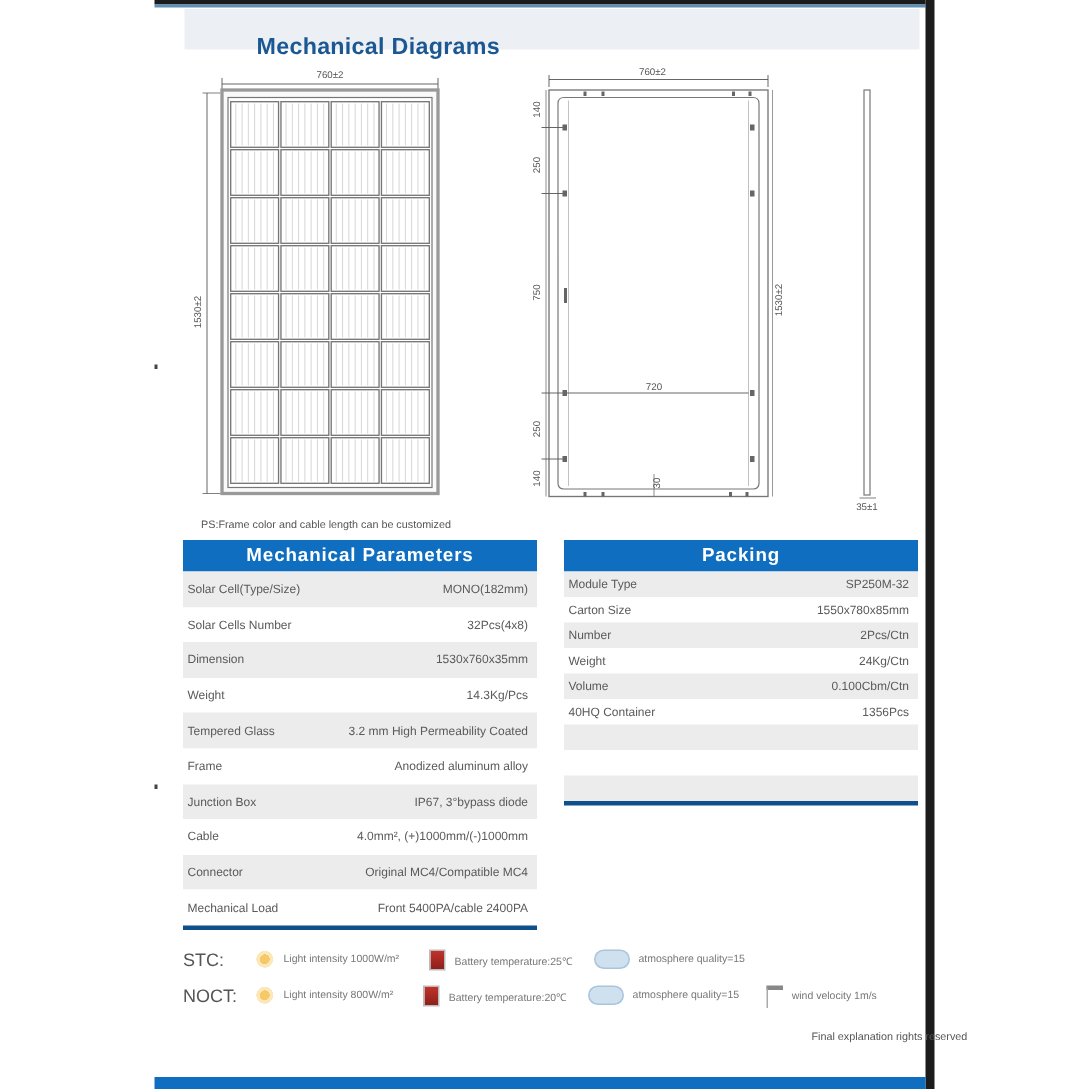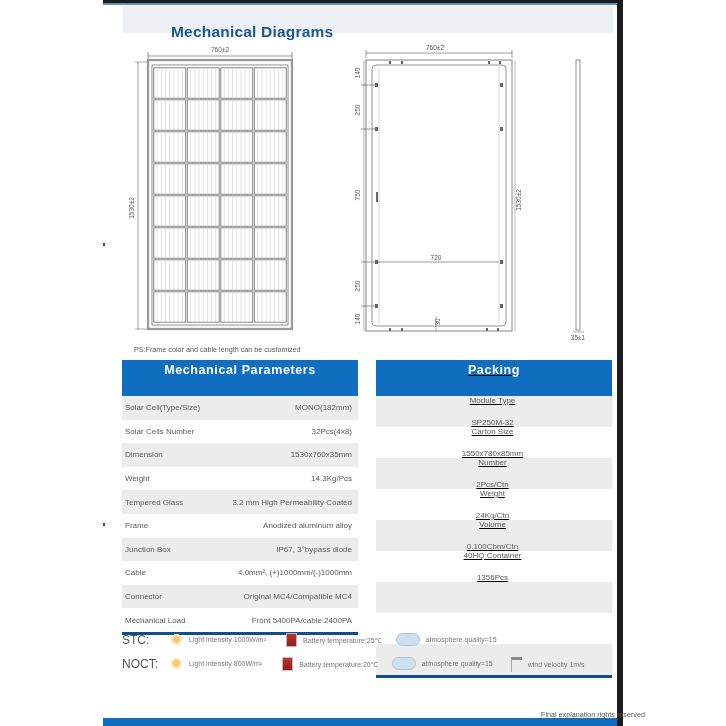--- a/index.html
+++ b/index.html
@@ -6,38 +6,38 @@
   body{width:726px;height:726px;background:#ffffff;position:relative;overflow:hidden;font-family:"Liberation Sans",sans-serif;}
   .page{position:absolute;left:103px;top:0;width:513px;height:726px;background:#fff;}
   .topbar{position:absolute;left:103px;top:0;width:514px;height:3px;background:#1b1b1b;}
   .topbar2{position:absolute;left:103px;top:3px;width:514px;height:2px;background:#5d8fb8;}
   .right-bar{position:absolute;left:617px;top:0;width:6px;height:726px;background:#1c1c1c;}
   .title-band{position:absolute;left:123px;top:6px;width:490px;height:27px;background:#eceff3;}
   .title{position:absolute;left:127px;top:23px;font-size:15.5px;font-weight:bold;color:#1b5793;letter-spacing:0.2px;margin-left:44px;}
   .diag{position:absolute;left:110px;top:40px;width:500px;height:305px;}
   .ps{position:absolute;left:134px;top:345px;font-size:7.2px;color:#555;}
   .tbl{position:absolute;width:236px;background:#fff;}
-  .tbl .head{height:36px;background:#0f6ec0;color:#fff;font-weight:bold;font-size:12.5px;text-align:center;line-height:21px;letter-spacing:0.6px;}
+  .tbl .head{height:21px;background:#0f6ec0;color:#fff;font-weight:bold;font-size:12.5px;text-align:center;line-height:21px;letter-spacing:0.6px;}
   .tbl .row{display:flex;justify-content:space-between;align-items:center;padding:0 6px 0 3px;font-size:8px;color:#5a5a5a;}
   .tbl .row:nth-child(odd){background:#ececec;}
   .tbl .row:nth-child(even){background:#ffffff;}
   .tbl .bottom{height:3px;background:#0f4f8c;}
   #t1{left:122px;top:360px;}
-  #t2{left:376px;top:360px;text-decoration:underline;}
+  #t2{left:376px;top:360px;}
   #t1 .row{height:23.6px;}
-  #t2 .row{height:31px;flex-direction:column;}
+  #t2 .row{height:17px;}
   .cond{position:absolute;left:122px;font-size:7px;color:#777;display:flex;align-items:flex-start;}
   .cond .lab{font-size:12px;color:#555;width:48px;}
   .cond .it{display:flex;align-items:center;margin-right:14px;}
   .cond .ic{width:13px;height:13px;margin-right:6px;display:inline-block;}
   .sun{background:radial-gradient(circle,#f5c96a 0 35%,#fbe7b8 36% 60%,transparent 62%);}
   .batt{background:linear-gradient(#c0322b,#8d1f1a);border:1px solid #bbb;width:9px!important;height:12px!important;}
   .cloud{width:22px!important;height:11px!important;border-radius:8px;background:#cfe0ee;border:1px solid #a9c4dc;}
   .wind{width:10px!important;height:12px!important;border-top:3px solid #888;border-left:1px solid #aaa;}
-  .final{position:absolute;left:497px;top:710px;font-size:7.2px;color:#555;padding-left:44px;}
+  .final{position:absolute;left:497px;top:686px;font-size:7.2px;color:#555;padding-left:44px;}
   .foot{position:absolute;left:103px;top:718px;width:514px;height:8px;background:#0f6ec0;}
   .tick-mark{position:absolute;left:103px;width:2px;height:3px;background:#444;}
 </style>
 </head>
 <body>
 
 <div class="page"></div>
 <div class="topbar"></div>
 <div class="topbar2"></div>
 <div class="right-bar"></div>

